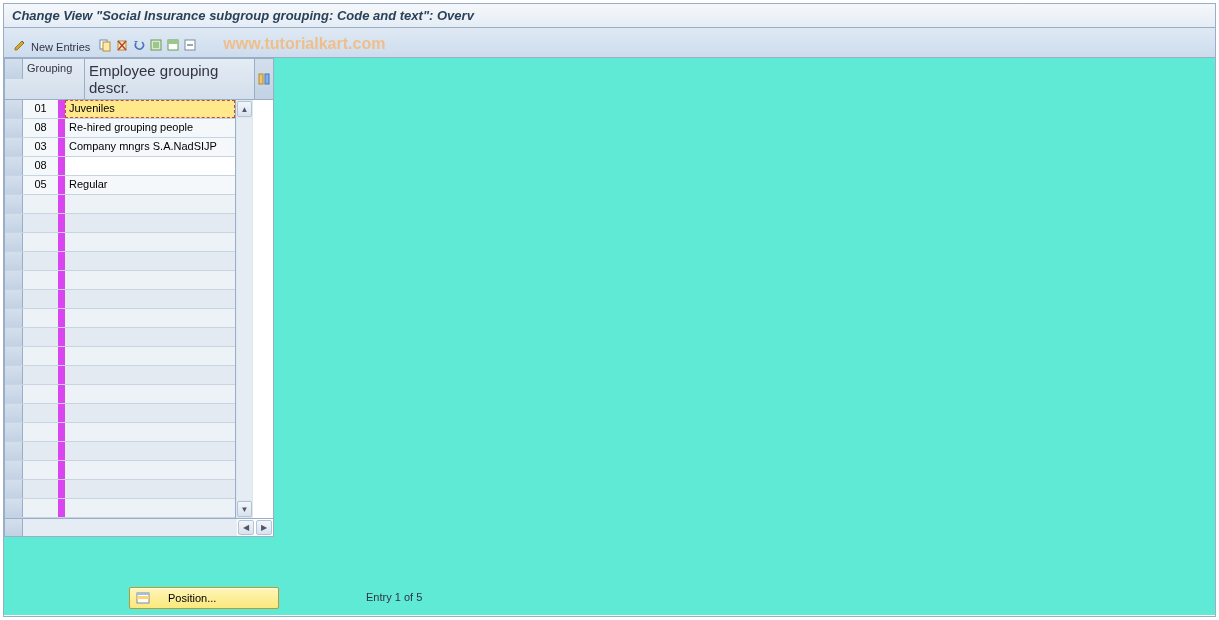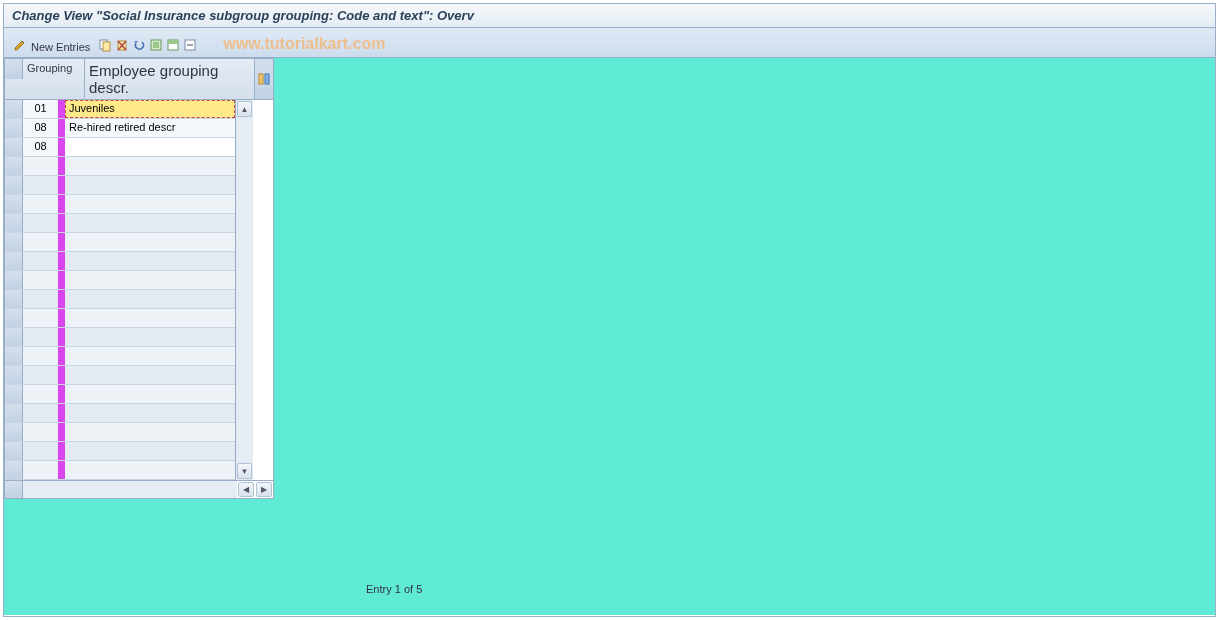--- a/index.html
+++ b/index.html
@@ -215,21 +215,21 @@
       box-shadow: inset 0 1px 0 rgba(255,255,255,.6);
     }
     .position-btn .pb-icon {
       width: 14px;
       height: 14px;
       margin-right: 18px;
     }
     .entry-status {
       position: absolute;
       left: 362px;
-      bottom: 20px;
+      bottom: 12px;
       font-size: 11px;
       color: #334;
     }
     svg { display: block; }
   </style>
 </head>
 <body>
 
 <div class="container">
   <div class="title-bar">Change View "Social Insurance subgroup grouping: Code and text": Overv</div>
@@ -300,25 +300,35 @@
       <div class="grid-body">
         <div class="grid-rows" id="grid-rows">
             <div class="grid-row">
     <div class="gr-sel"></div>
     <div class="gr-col1">01</div>
     <div class="gr-col2 selected-cell">Juveniles</div>
   </div>
             <div class="grid-row">
     <div class="gr-sel"></div>
     <div class="gr-col1">08</div>
-    <div class="gr-col2 ">Re-hired retired descr</div>
+    <div class="gr-col2 ">Re-hired grouping people</div>
   </div>
             <div class="grid-row">
     <div class="gr-sel"></div>
+    <div class="gr-col1">03</div>
+    <div class="gr-col2 ">Company mngrs S.A.NadSIJP</div>
+  </div>
+            <div class="grid-row">
+    <div class="gr-sel"></div>
     <div class="gr-col1">08</div>
+  </div>
+            <div class="grid-row">
+    <div class="gr-sel"></div>
+    <div class="gr-col1">05</div>
+    <div class="gr-col2 ">Regular</div>
   </div>
             <div class="grid-row empty ">
     <div class="gr-sel"></div>
     <div class="gr-col1"></div>
     <div class="gr-col2"></div>
   </div>
             <div class="grid-row empty alt">
     <div class="gr-sel"></div>
     <div class="gr-col1"></div>
     <div class="gr-col2"></div>
@@ -407,17 +417,27 @@
       </div>
 
       <div class="hscroll">
         <div class="hs-spacer"></div>
         <div class="hs-track"></div>
         <div class="hs-btn">◀</div>
         <div class="hs-btn">▶</div>
       </div>
     </div>
 
+    <button class="position-btn">
+      <span class="pb-icon">
+        <svg width="14" height="14" viewBox="0 0 14 14">
+            <rect x="1" y="2" width="12" height="10" fill="#fff" stroke="#7a8aa0"></rect>
+            <rect x="1" y="5" width="12" height="3" fill="#ffd56b"></rect>
+            <rect x="1" y="2" width="12" height="2" fill="#9cc0e6"></rect>
+          </svg>
+      </span>
+      <span>Position...</span>
+    </button>
 
     <div class="entry-status">Entry 1 of 5</div>
 
   </div>
 </div>
 
 </body></html>

